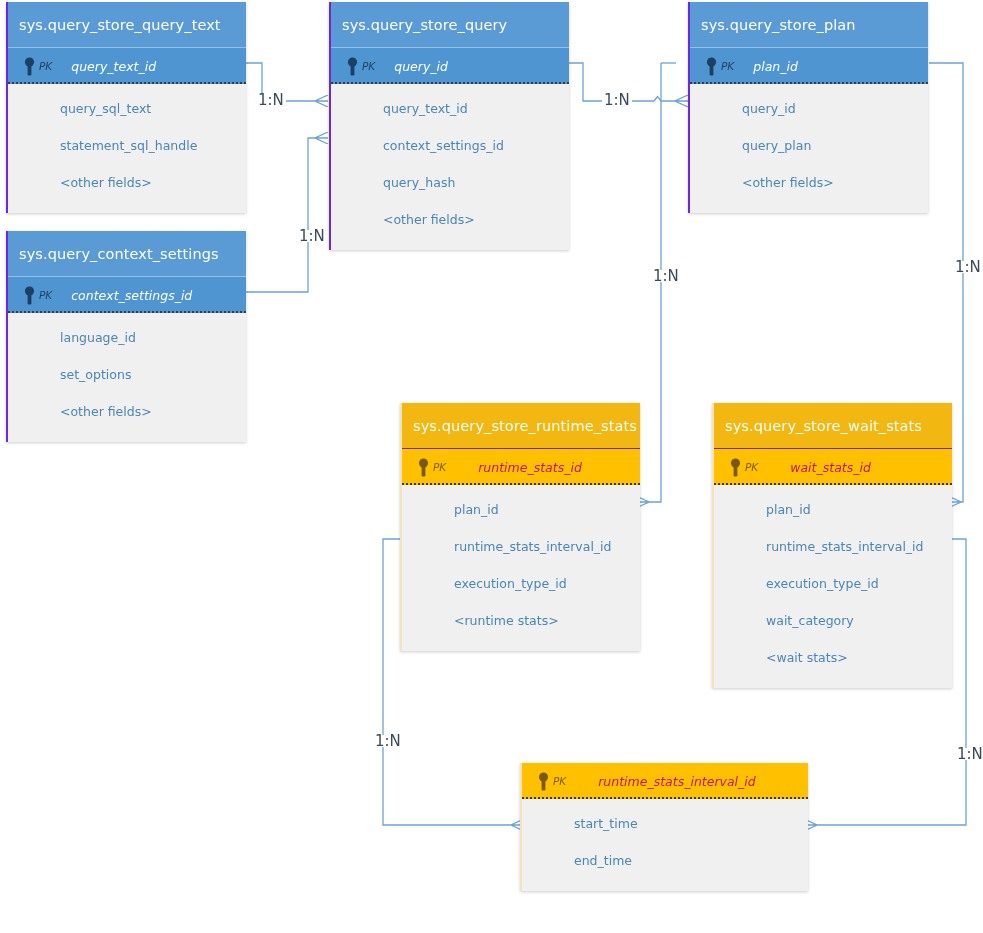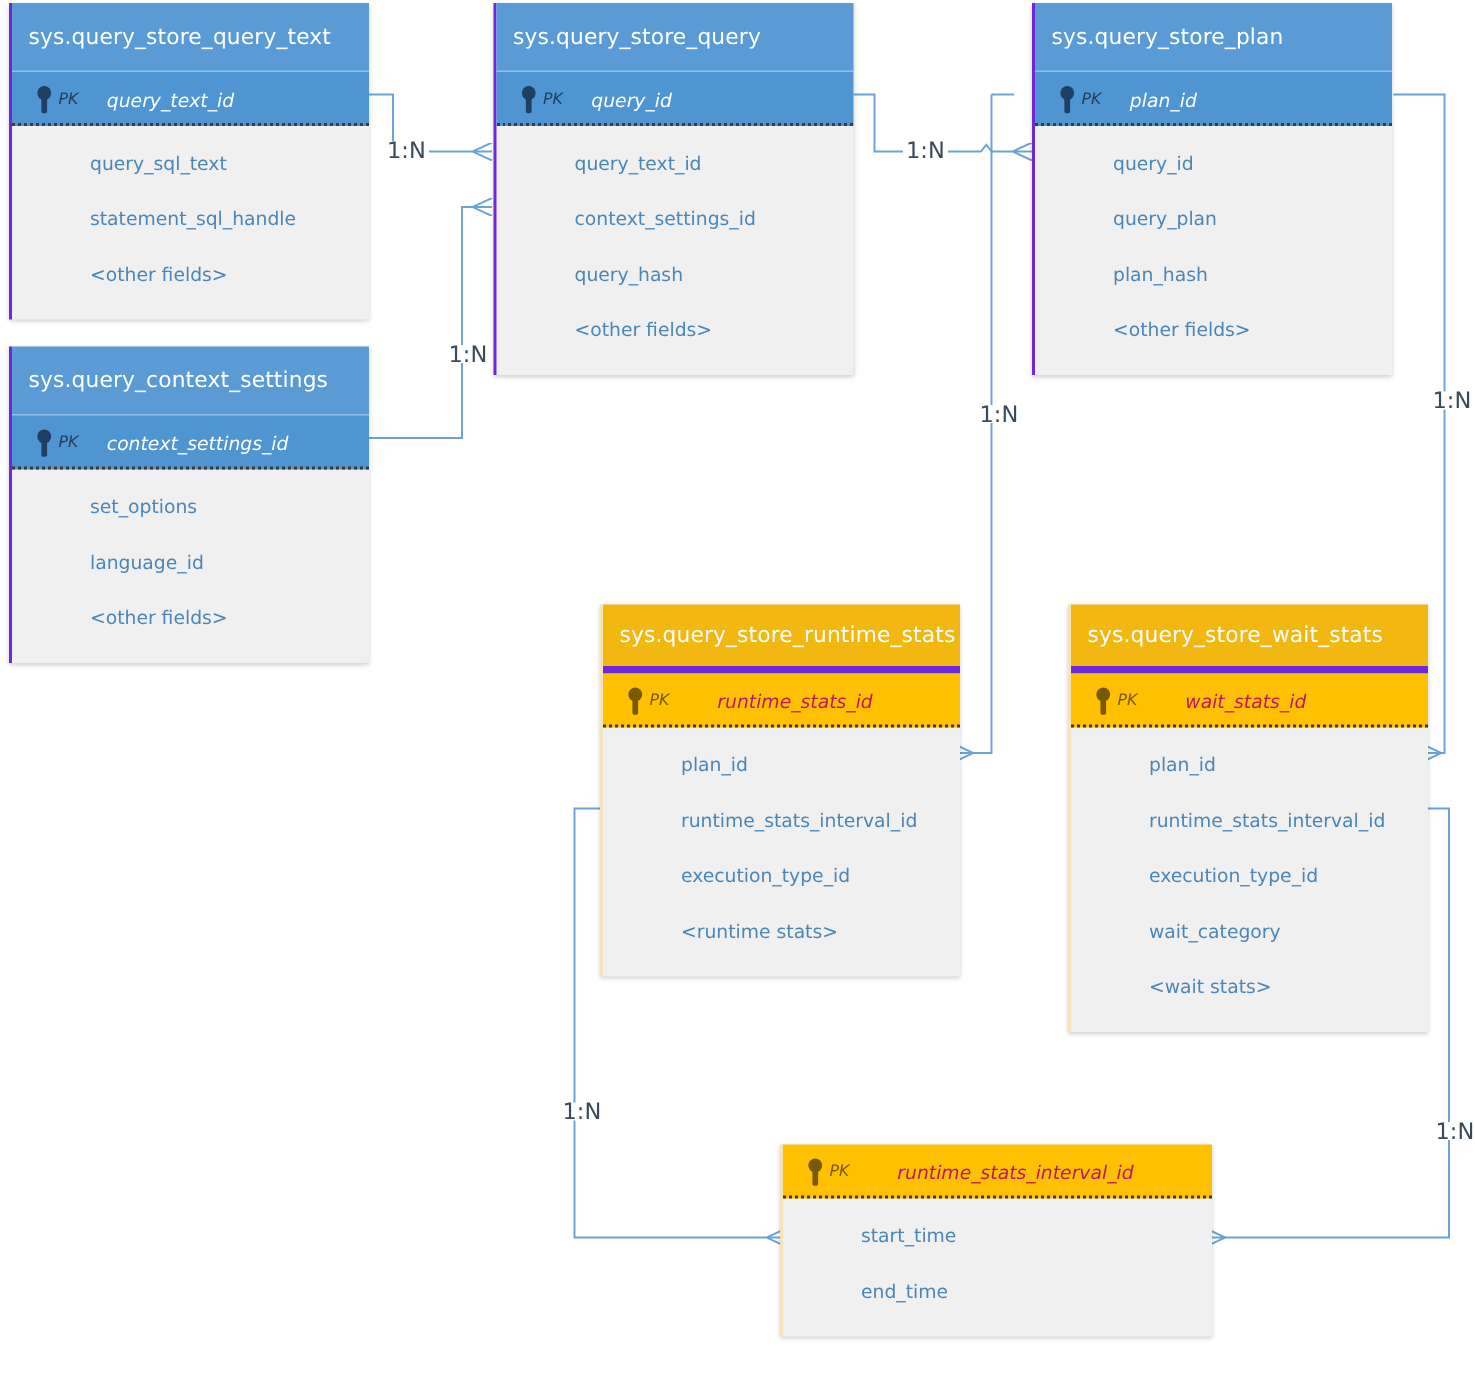--- a/index.html
+++ b/index.html
@@ -70,21 +70,21 @@
 
   
   .entity.blue{border-left:2px solid #6d28d9;}
   .entity.blue .title{background:#5b9bd5;border-bottom:1px solid #94c0e4;}
   .entity.blue .pkrow{background:#4f95d1;}
   .entity.blue .pk-label{color:#1f3f5c;}
   .entity.blue .pk-field{color:#ffffff;}
 
   
   .entity.orange{border-left:2px solid #f5e4bb;}
-  .entity.orange .title{background:#f3b712;border-bottom:5px solid #6d28d9;}
+  .entity.orange .title{background:#f3b712;border-bottom:1px solid #6d28d9;}
   .entity.orange .pkrow{background:#ffc000;}
   .entity.orange .pk-label{color:#7a5a00;}
   .entity.orange .pk-field{color:#be185d;margin-left:32px;}
 
   
   .card{
     position:absolute;
     font-size:15px;
     color:#3a4a5a;
     background:#ffffff;
@@ -179,40 +179,39 @@
             <circle cx="5.5" cy="5" r="4.6" fill="#1d3f61"></circle>
             <rect x="3.6" y="8" width="3.8" height="10.5" rx="1.2" fill="#1d3f61"></rect>
           </svg>
       </span>
       <span class="pk-label">PK</span>
       <span class="pk-field">plan_id</span>
     </div>
     <div class="fields">
       <div class="field">query_id</div>
       <div class="field">query_plan</div>
-      <div class="field">plan_hash</div>
       <div class="field">&lt;other fields&gt;</div>
     </div>
   </div>
 
   <div class="entity blue" style="left:6px;top:231px;width:240px;">
     <div class="title">sys.query_context_settings</div>
     <div class="pkrow">
       <span class="pk-key">
         <svg width="11" height="19" viewBox="0 0 11 19">
             <circle cx="5.5" cy="5" r="4.6" fill="#1d3f61"></circle>
             <rect x="3.6" y="8" width="3.8" height="10.5" rx="1.2" fill="#1d3f61"></rect>
           </svg>
       </span>
       <span class="pk-label">PK</span>
       <span class="pk-field">context_settings_id</span>
     </div>
     <div class="fields">
+      <div class="field">language_id</div>
       <div class="field">set_options</div>
-      <div class="field">language_id</div>
       <div class="field">&lt;other fields&gt;</div>
     </div>
   </div>
 
   <div class="entity orange" style="left:400px;top:403px;width:240px;">
     <div class="title">sys.query_store_runtime_stats</div>
     <div class="pkrow">
       <span class="pk-key">
         <svg width="11" height="19" viewBox="0 0 11 19">
             <circle cx="5.5" cy="5" r="4.6" fill="#7a5a00"></circle>

